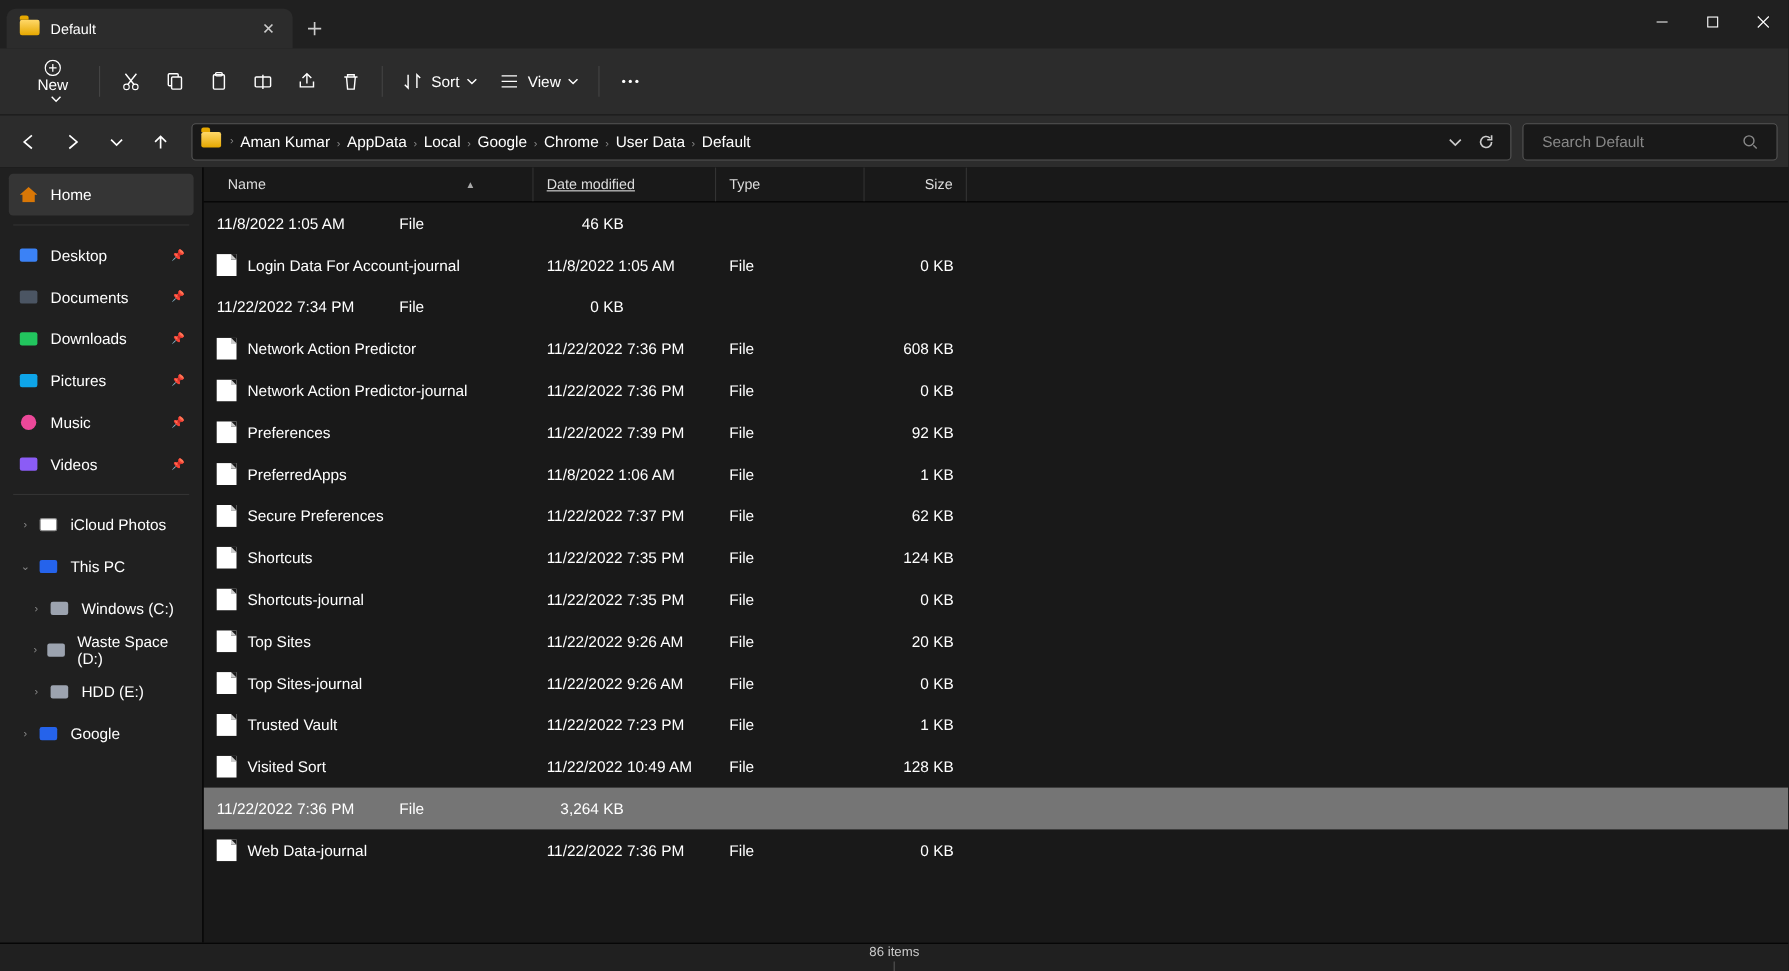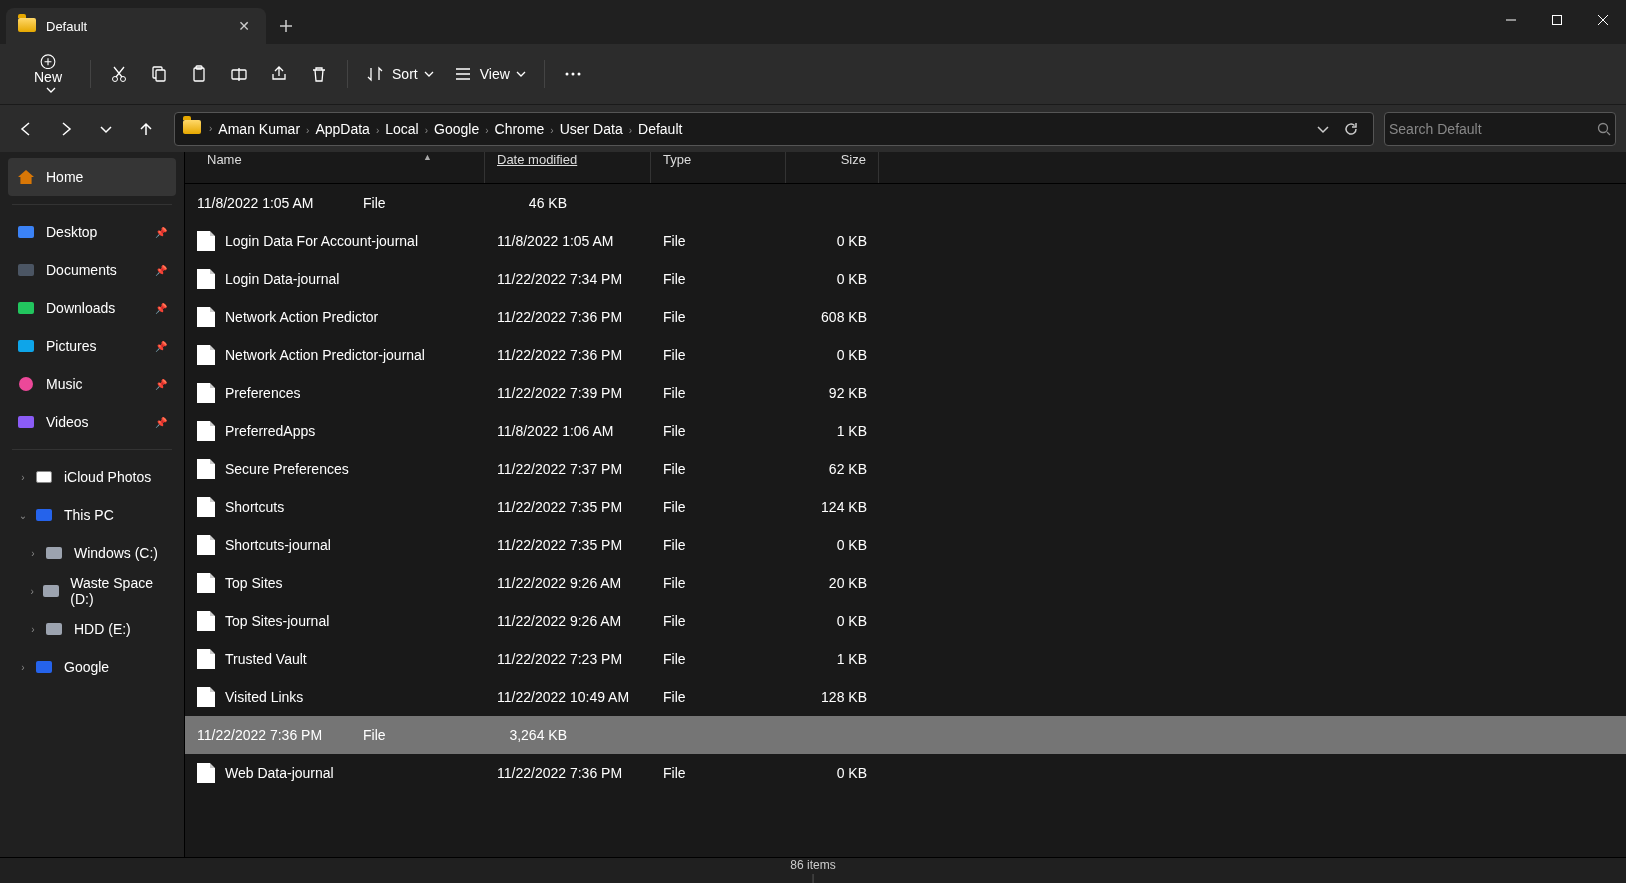--- a/index.html
+++ b/index.html
@@ -27,38 +27,38 @@
 
   
   .navrow { height: 48px; background:#2c2c2c; display:flex; align-items:center; padding: 0 8px 0 8px; gap:4px; border-top: 1px solid #1a1a1a; }
   .nav-btn { width:36px; height:36px; display:flex; align-items:center; justify-content:center; color:#fff; border-radius:4px; }
   .addr { flex:1; height:34px; background:#191919; border:1px solid #555; border-radius:4px; display:flex; align-items:center; padding:0 8px; margin:0 6px; }
   .addr .folder-icon { margin-right:6px; }
   .crumb { color:#fff; padding:0 4px; }
   .crumb-sep { color:#888; padding:0 2px; font-size:10px; }
   .addr-spacer { flex:1; }
   .addr-btn { width:28px; height:28px; display:flex; align-items:center; justify-content:center; color:#ccc; }
-  .search { width:232px; height:34px; background:#191919; border:1px solid #555; border-radius:4px; display:flex; align-items:center; padding:0 4px; color:#888; margin-right:2px; }
+  .search { width:232px; height:34px; background:#191919; border:1px solid #555; border-radius:4px; display:flex; align-items:center; padding:0 17px; color:#888; margin-right:2px; }
   .search input { flex:1; background:transparent; border:none; color:#fff; outline:none; font-size:14px; }
   .search input::placeholder { color:#888; }
 
   
   .main { flex:1; display:flex; background:#191919; overflow:hidden; }
   .sidebar { width:184px; background:#202020; padding:6px 8px; overflow:auto; }
   .side-item { display:flex; align-items:center; height:38px; padding:0 8px; border-radius:4px; color:#fff; }
   .side-item.active { background:#353535; }
   .side-item .s-icon { width:20px; height:20px; margin-right:10px; display:inline-flex; align-items:center; justify-content:center; }
   .side-item .pin { margin-left:auto; color:#888; font-size:10px; }
   .side-hr { height:1px; background:#333; margin:8px 4px; }
   .side-sub { padding-left:18px; }
   .side-item .expand { width:14px; margin-right:4px; color:#888; font-size:10px; text-align:center; }
 
   .content { flex:1; display:flex; flex-direction:column; background:#191919; border-left:1px solid #000; overflow:hidden; }
   .cols { display:flex; height:32px; align-items:center; border-bottom:1px solid #000; color:#ddd; font-size:13px; }
-  .col { padding:0 12px; border-right:1px solid #333; height:100%; display:flex; }
+  .col { padding:0 12px; border-right:1px solid #333; height:100%; display:flex; align-items:center; }
   .col-name { width:300px; padding-left:22px; }
   .col-date { width:166px;text-decoration:underline; }
   .col-type { width:135px; }
   .col-size { width:93px; justify-content:flex-end; }
   .sort-ind { margin-left:auto; margin-right:40px; color:#aaa; font-size:9px; }
 
   .rows { flex:1; overflow:auto; }
   .row { display:flex; height:38px; align-items:center; color:#fff; }
   .row.selected { background:#757575; }
   .cell { padding:0 12px; overflow:hidden; white-space:nowrap; text-overflow:ellipsis; }
@@ -382,24 +382,20 @@
         <div class="row">
     <div class="cell cell-name">
             <span class="file-icon"></span>
             <span>Login Data For Account-journal</span>
           </div>
     <div class="cell cell-date">11/8/2022 1:05 AM</div>
     <div class="cell cell-type">File</div>
     <div class="cell cell-size">0 KB</div>
         </div>
         <div class="row">
-    <div class="cell cell-name">
-            <span class="file-icon"></span>
-            <span>Login Data-journal</span>
-          </div>
     <div class="cell cell-date">11/22/2022 7:34 PM</div>
     <div class="cell cell-type">File</div>
     <div class="cell cell-size">0 KB</div>
         </div>
         <div class="row">
     <div class="cell cell-name">
             <span class="file-icon"></span>
             <span>Network Action Predictor</span>
           </div>
     <div class="cell cell-date">11/22/2022 7:36 PM</div>
@@ -483,21 +479,21 @@
             <span class="file-icon"></span>
             <span>Trusted Vault</span>
           </div>
     <div class="cell cell-date">11/22/2022 7:23 PM</div>
     <div class="cell cell-type">File</div>
     <div class="cell cell-size">1 KB</div>
         </div>
         <div class="row">
     <div class="cell cell-name">
             <span class="file-icon"></span>
-            <span>Visited Links</span>
+            <span>Visited Sort</span>
           </div>
     <div class="cell cell-date">11/22/2022 10:49 AM</div>
     <div class="cell cell-type">File</div>
     <div class="cell cell-size">128 KB</div>
         </div>
         <div class="row selected">
     <div class="cell cell-date">11/22/2022 7:36 PM</div>
     <div class="cell cell-type">File</div>
     <div class="cell cell-size">3,264 KB</div>
         </div>

